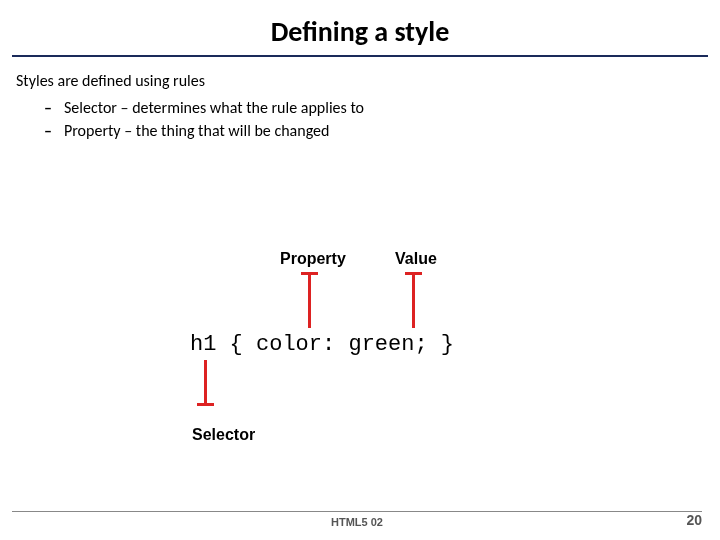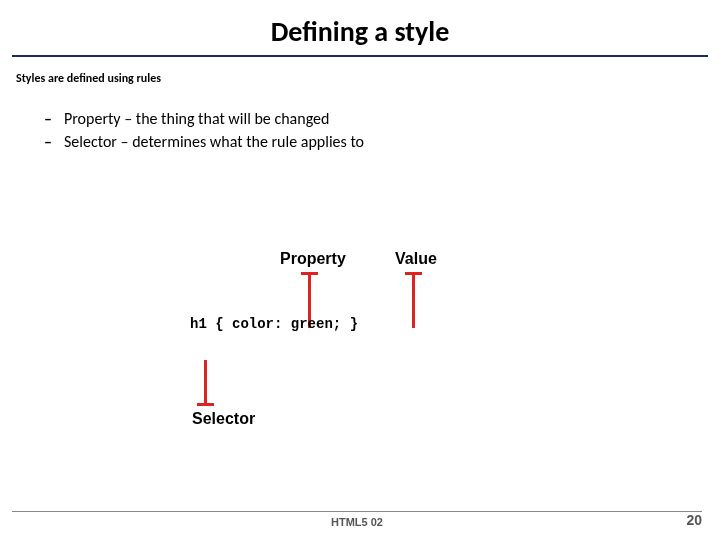--- a/index.html
+++ b/index.html
@@ -20,23 +20,23 @@
     font-size: 28px;
     font-weight: 700;
     display: inline-block;
   }
   .title-rule {
     border: none;
     border-top: 2px solid #1a2a5a;
     margin: 6px 12px 0 12px;
   }
   .subheading {
-    font-size: 12px;
-    font-weight: 700;
-    margin: 14px 0 24px 16px;
+    font-size: 16px;
+    font-weight: 400;
+    margin: 14px 0 8px 16px;
   }
   .bullets {
     list-style: none;
     margin-left: 44px;
     font-size: 16px;
   }
   .bullets li {
     position: relative;
     padding-left: 20px;
     margin-bottom: 4px;
@@ -56,21 +56,21 @@
     height: 230px;
   }
   .label-property, .label-value, .label-selector {
     position: absolute;
     font-family: Arial, sans-serif;
     font-size: 16px;
     font-weight: 700;
   }
   .label-property { left: 280px; top: 0; }
   .label-value    { left: 395px; top: 0; }
-  .label-selector { left: 192px; top: 160px; }
+  .label-selector { left: 192px; top: 176px; }
   .pointer {
     position: absolute;
     width: 3px;
     background: #d22;
   }
   .pointer::before, .pointer::after {
     content: "";
     position: absolute;
     left: -7px;
     width: 17px;
@@ -80,24 +80,24 @@
   .ptr-prop  { left: 308px; top: 22px; height: 56px; }
   .ptr-prop::before  { top: 0; }
   .ptr-val   { left: 412px; top: 22px; height: 56px; }
   .ptr-val::before   { top: 0; }
   .ptr-sel   { left: 204px; top: 110px; height: 46px; }
   .ptr-sel::before   { bottom: 0; }
   .ptr-prop::after, .ptr-val::after, .ptr-sel::after { display:none; }
   .code {
     position: absolute;
     left: 190px;
-    top: 66px;
+    top: 82px;
     font-family: "Courier New", monospace;
-    font-size: 14px;
-    font-weight: 700;
+    font-size: 22px;
+    font-weight: 400;
     white-space: pre;
   }
   .footer {
     position: absolute;
     bottom: 12px;
     left: 0;
     width: 714px;
   }
   .footer-rule {
     border: none;
@@ -126,22 +126,22 @@
 <body>
 
 <div class="title-wrap">
   <div class="title">Defining a style</div>
 </div>
 <hr class="title-rule">
 
 <div class="subheading">Styles are defined using rules</div>
 
 <ul class="bullets">
+  <li>Selector – determines what the rule applies to</li>
   <li>Property – the thing that will be changed</li>
-  <li>Selector – determines what the rule applies to</li>
 </ul>
 
 <div class="diagram">
   <div class="label-property">Property</div>
   <div class="label-value">Value</div>
   <div class="pointer ptr-prop"></div>
   <div class="pointer ptr-val"></div>
   <div class="code">h1 { color: green; }</div>
   <div class="pointer ptr-sel"></div>
   <div class="label-selector">Selector</div>

